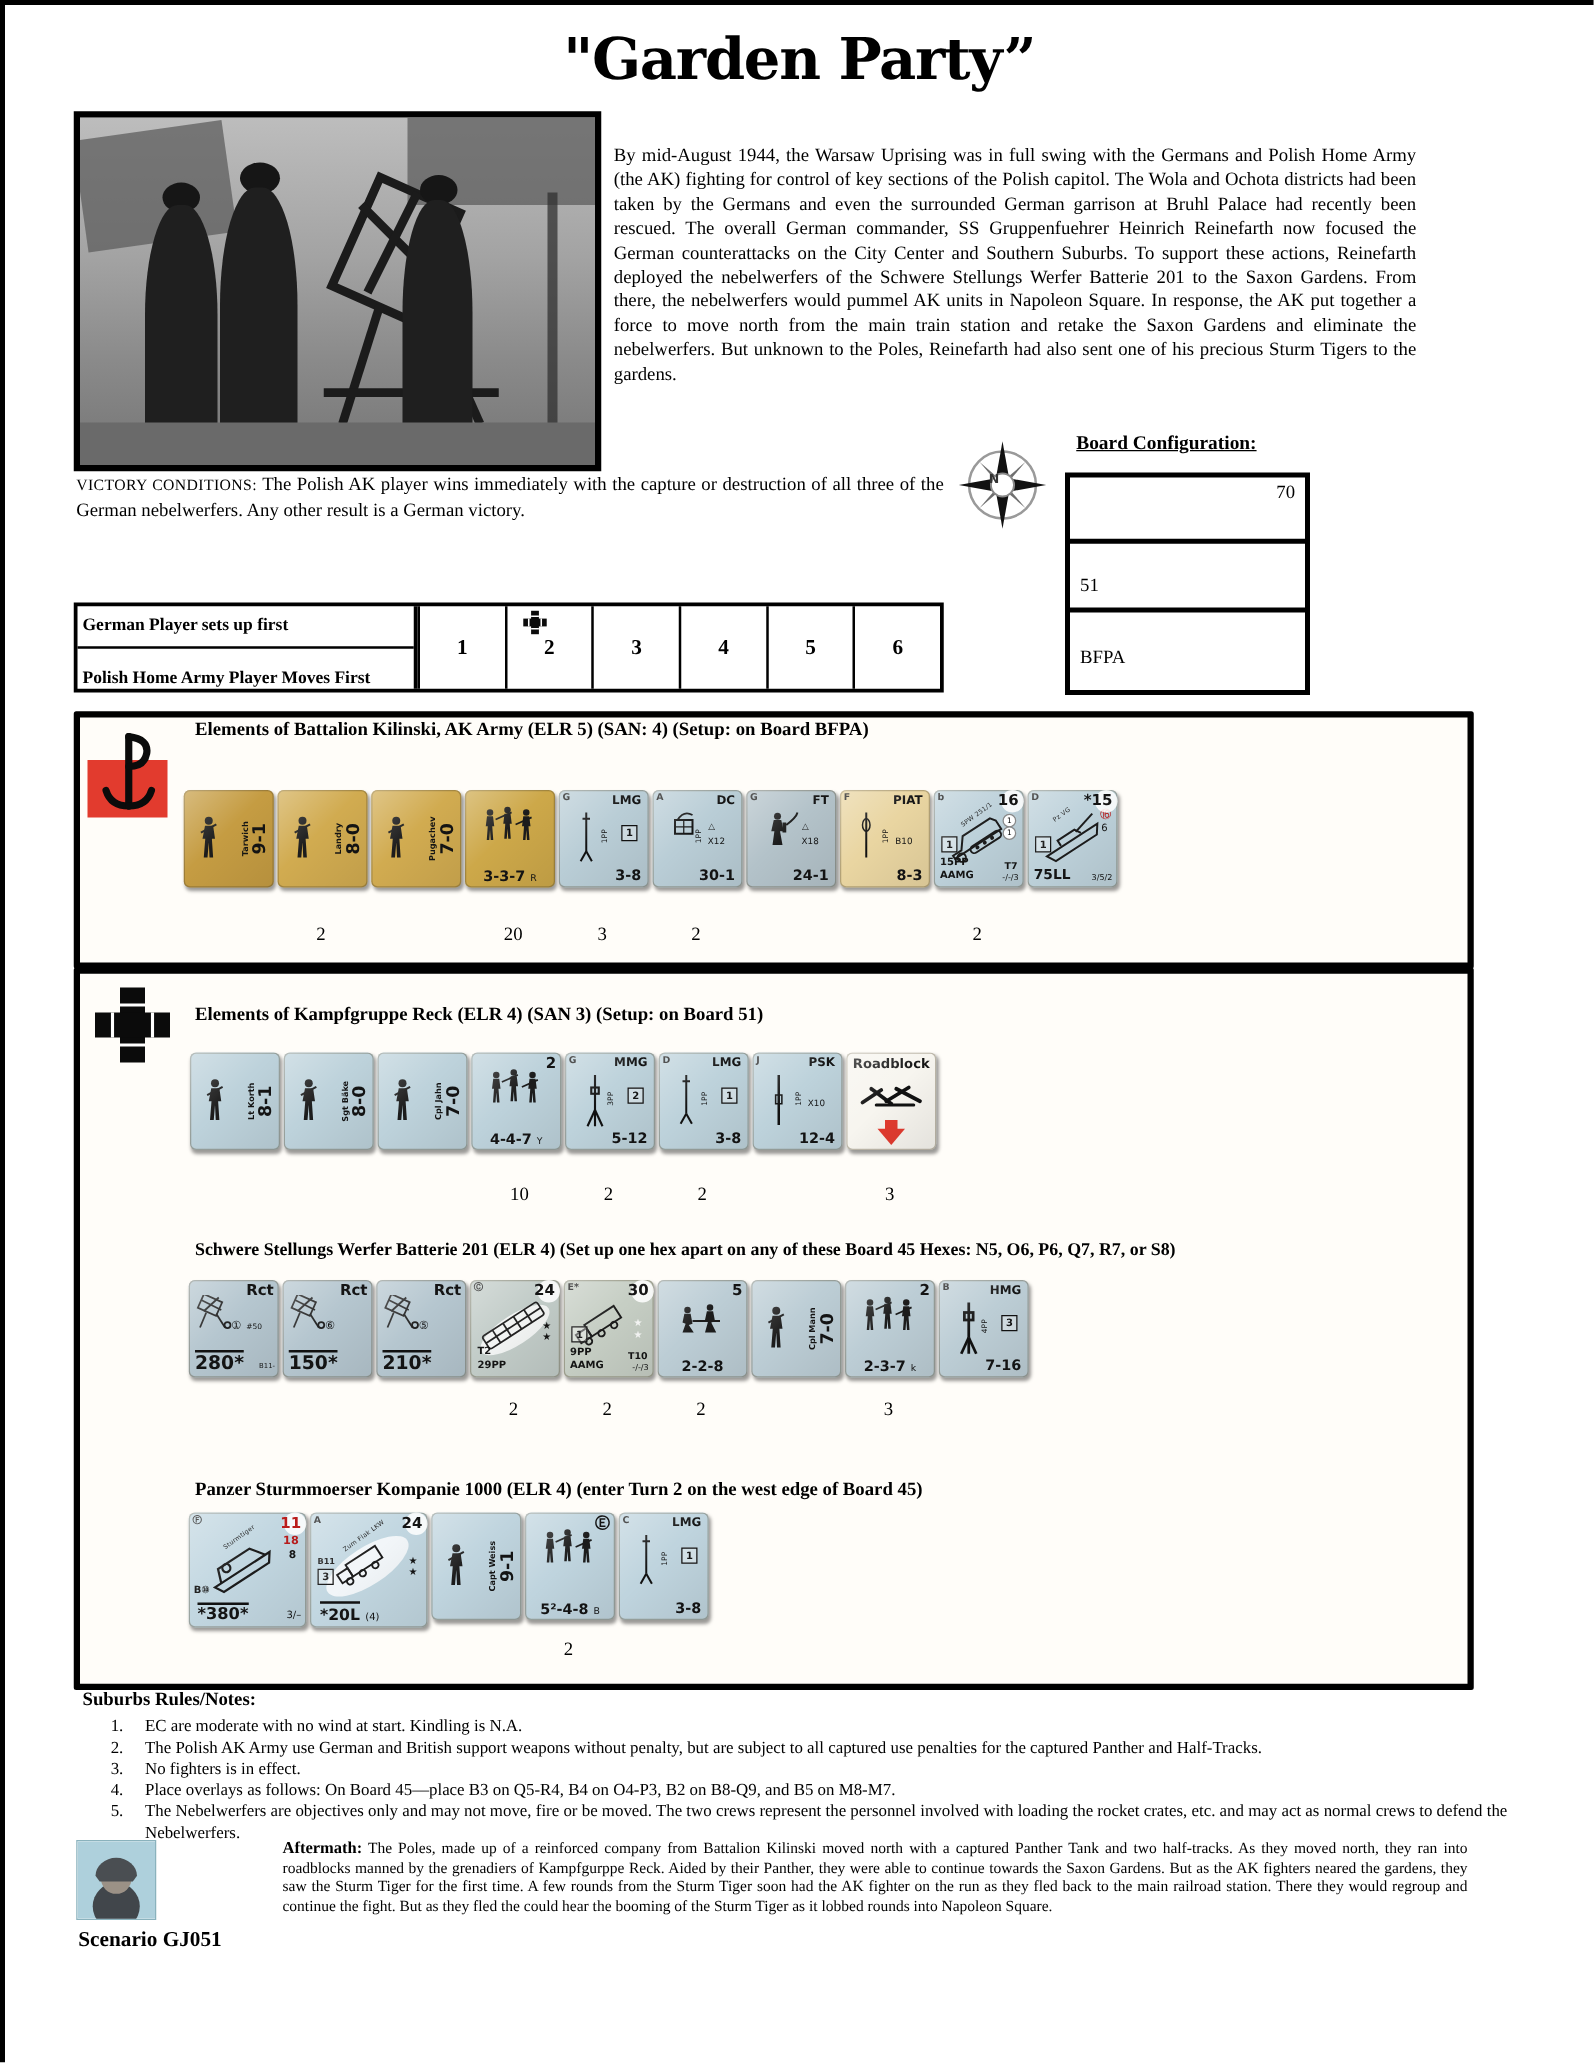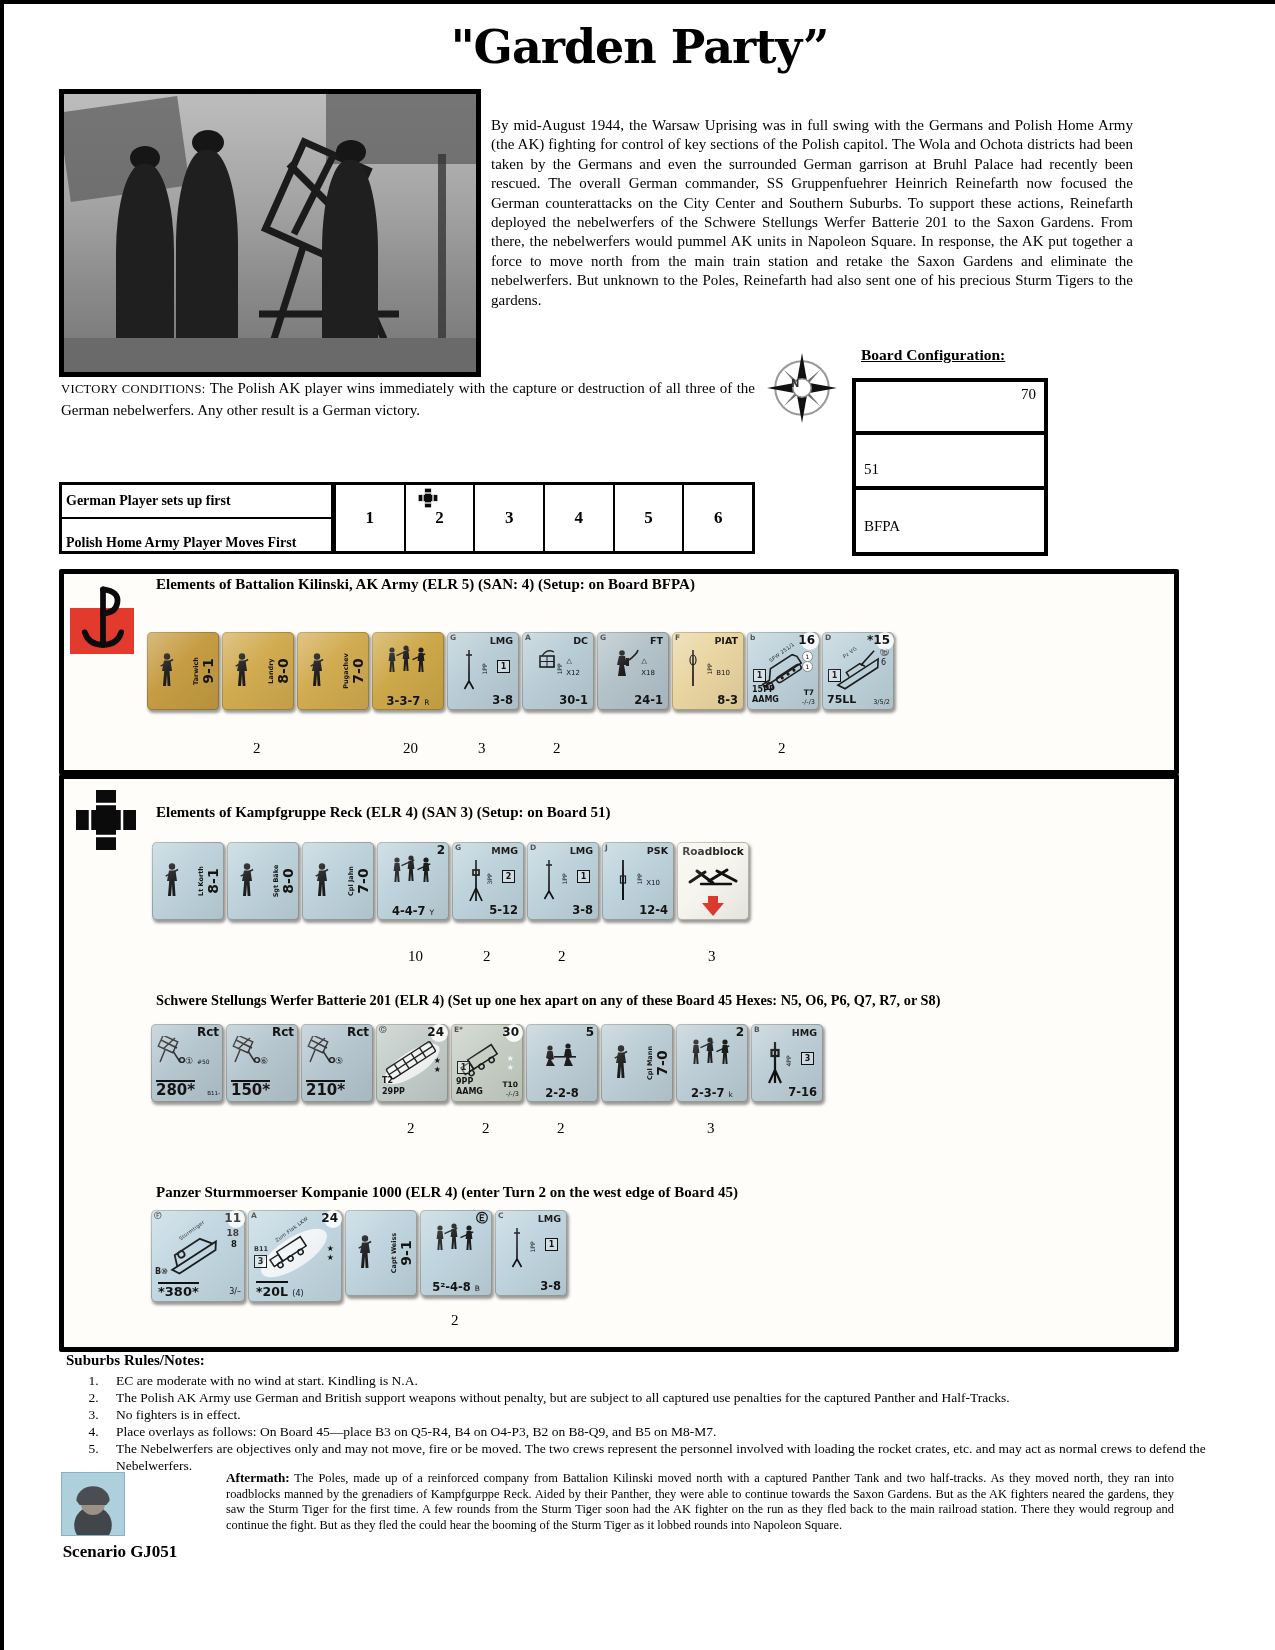--- a/index.html
+++ b/index.html
@@ -50,21 +50,21 @@
   .kotwica-red{left:66px;top:604px;width:64px;height:46px;background:#e23b2e;}
   .kotwica{left:77px;top:576px;}
   .gcross{left:70px;top:784px;}
   
   .counter{position:absolute;border-radius:5px;box-shadow:1.5px 2.5px 3px rgba(0,0,0,.40),inset 0 0 0 1px rgba(80,70,40,.35);}
   .counter::after{content:"";position:absolute;inset:0;border-radius:5px;pointer-events:none;
       background:linear-gradient(135deg,rgba(255,255,255,.32),rgba(255,255,255,0) 45%,rgba(0,0,0,.08));}
   .tx{position:absolute;white-space:nowrap;color:#141414;font-family:"DejaVu Sans",sans-serif;line-height:1;}
   .c-corner{top:2px;left:3px;font-size:7.5px;font-weight:700;}
   .c-tr{top:2px;right:4px;font-size:12px;font-weight:700;z-index:3;}
-  .red{color:#404040;}
+  .red{color:#b91c1c;}
   .c-name{top:4px;right:6px;font-size:9.5px;font-weight:700;}
   .c-pp{font-size:6px;transform:rotate(-90deg);}
   .c-box{border:1px solid #111;width:11px;height:11px;line-height:11px;text-align:center;font-size:8px;font-weight:700;background:rgba(255,255,255,.35);}
   .c-stats{bottom:4px;right:6px;font-size:11.5px;font-weight:700;}
   .c-sqstats{bottom:3px;font-size:11.5px;font-weight:700;}
   .c-suffix{font-size:7.5px;font-weight:400;}
   .ldr-rot{position:absolute;width:70px;height:14px;line-height:14px;text-align:center;transform:rotate(-90deg);}
   .ldr-name{font-size:6.5px;font-weight:700;}
   .ldr-rating{font-size:14px;font-weight:800;}
   .c-diag{font-size:5px;transform:rotate(-36deg);letter-spacing:.3px;}

